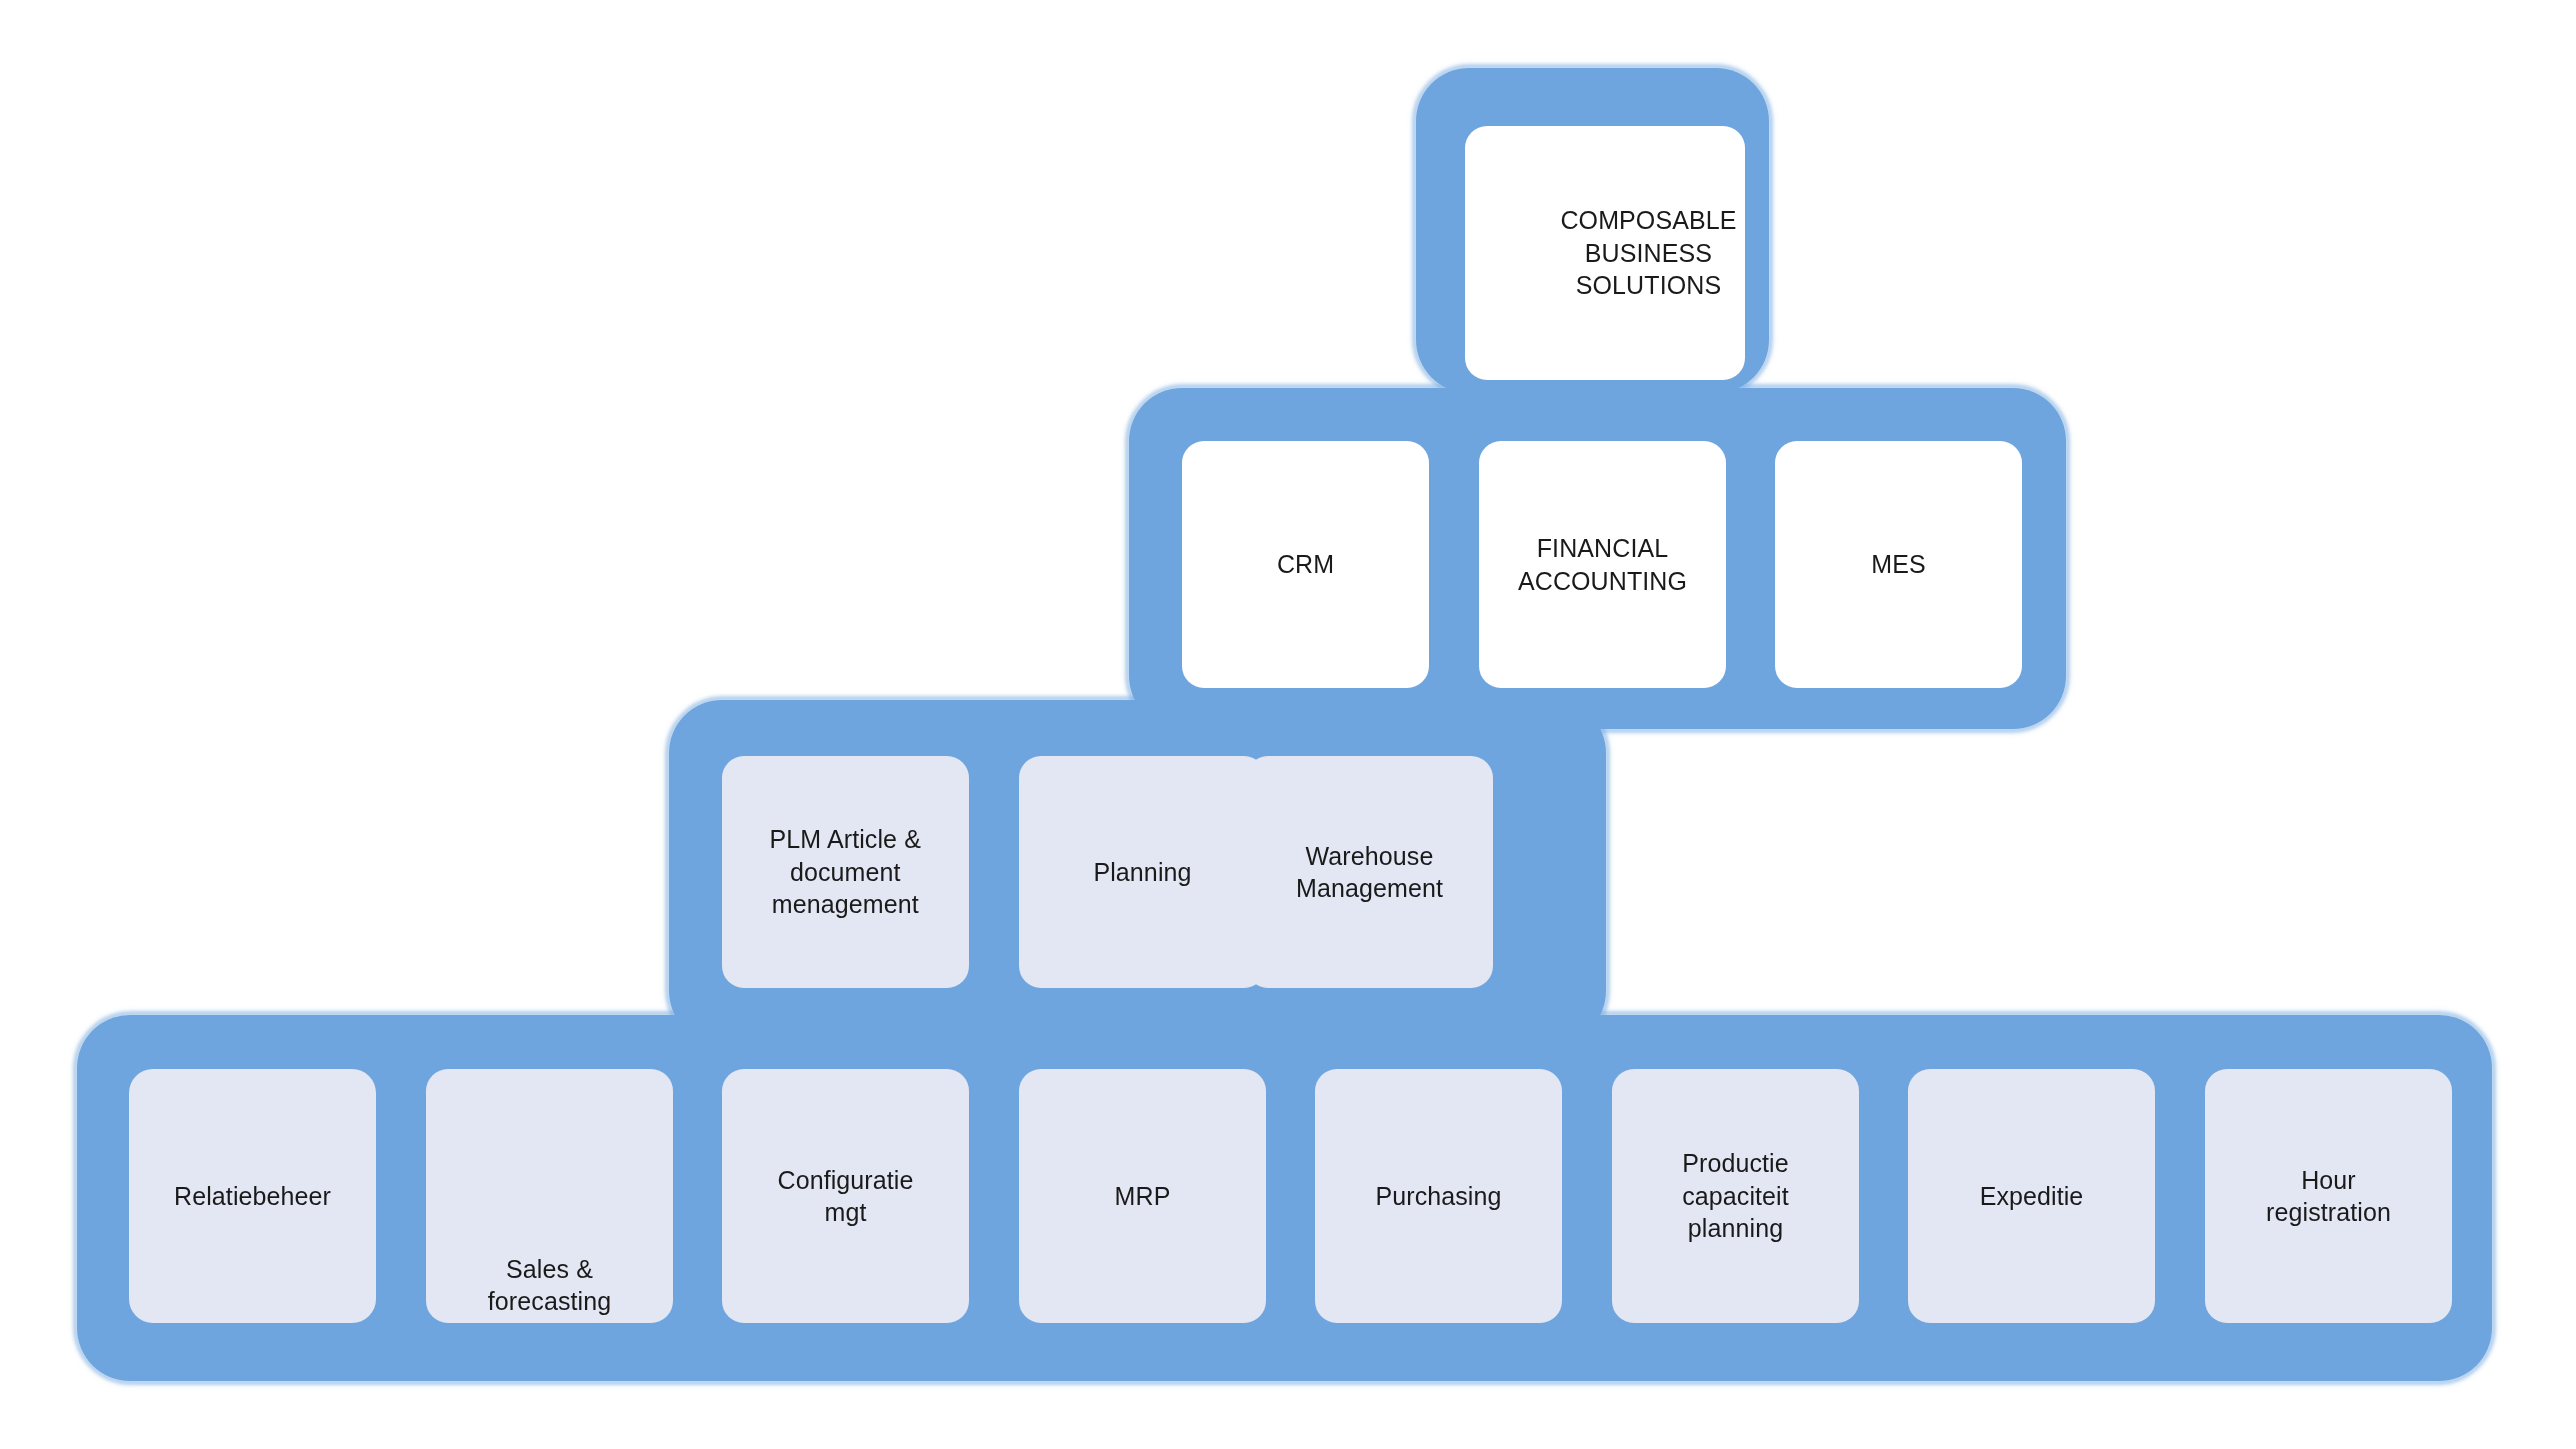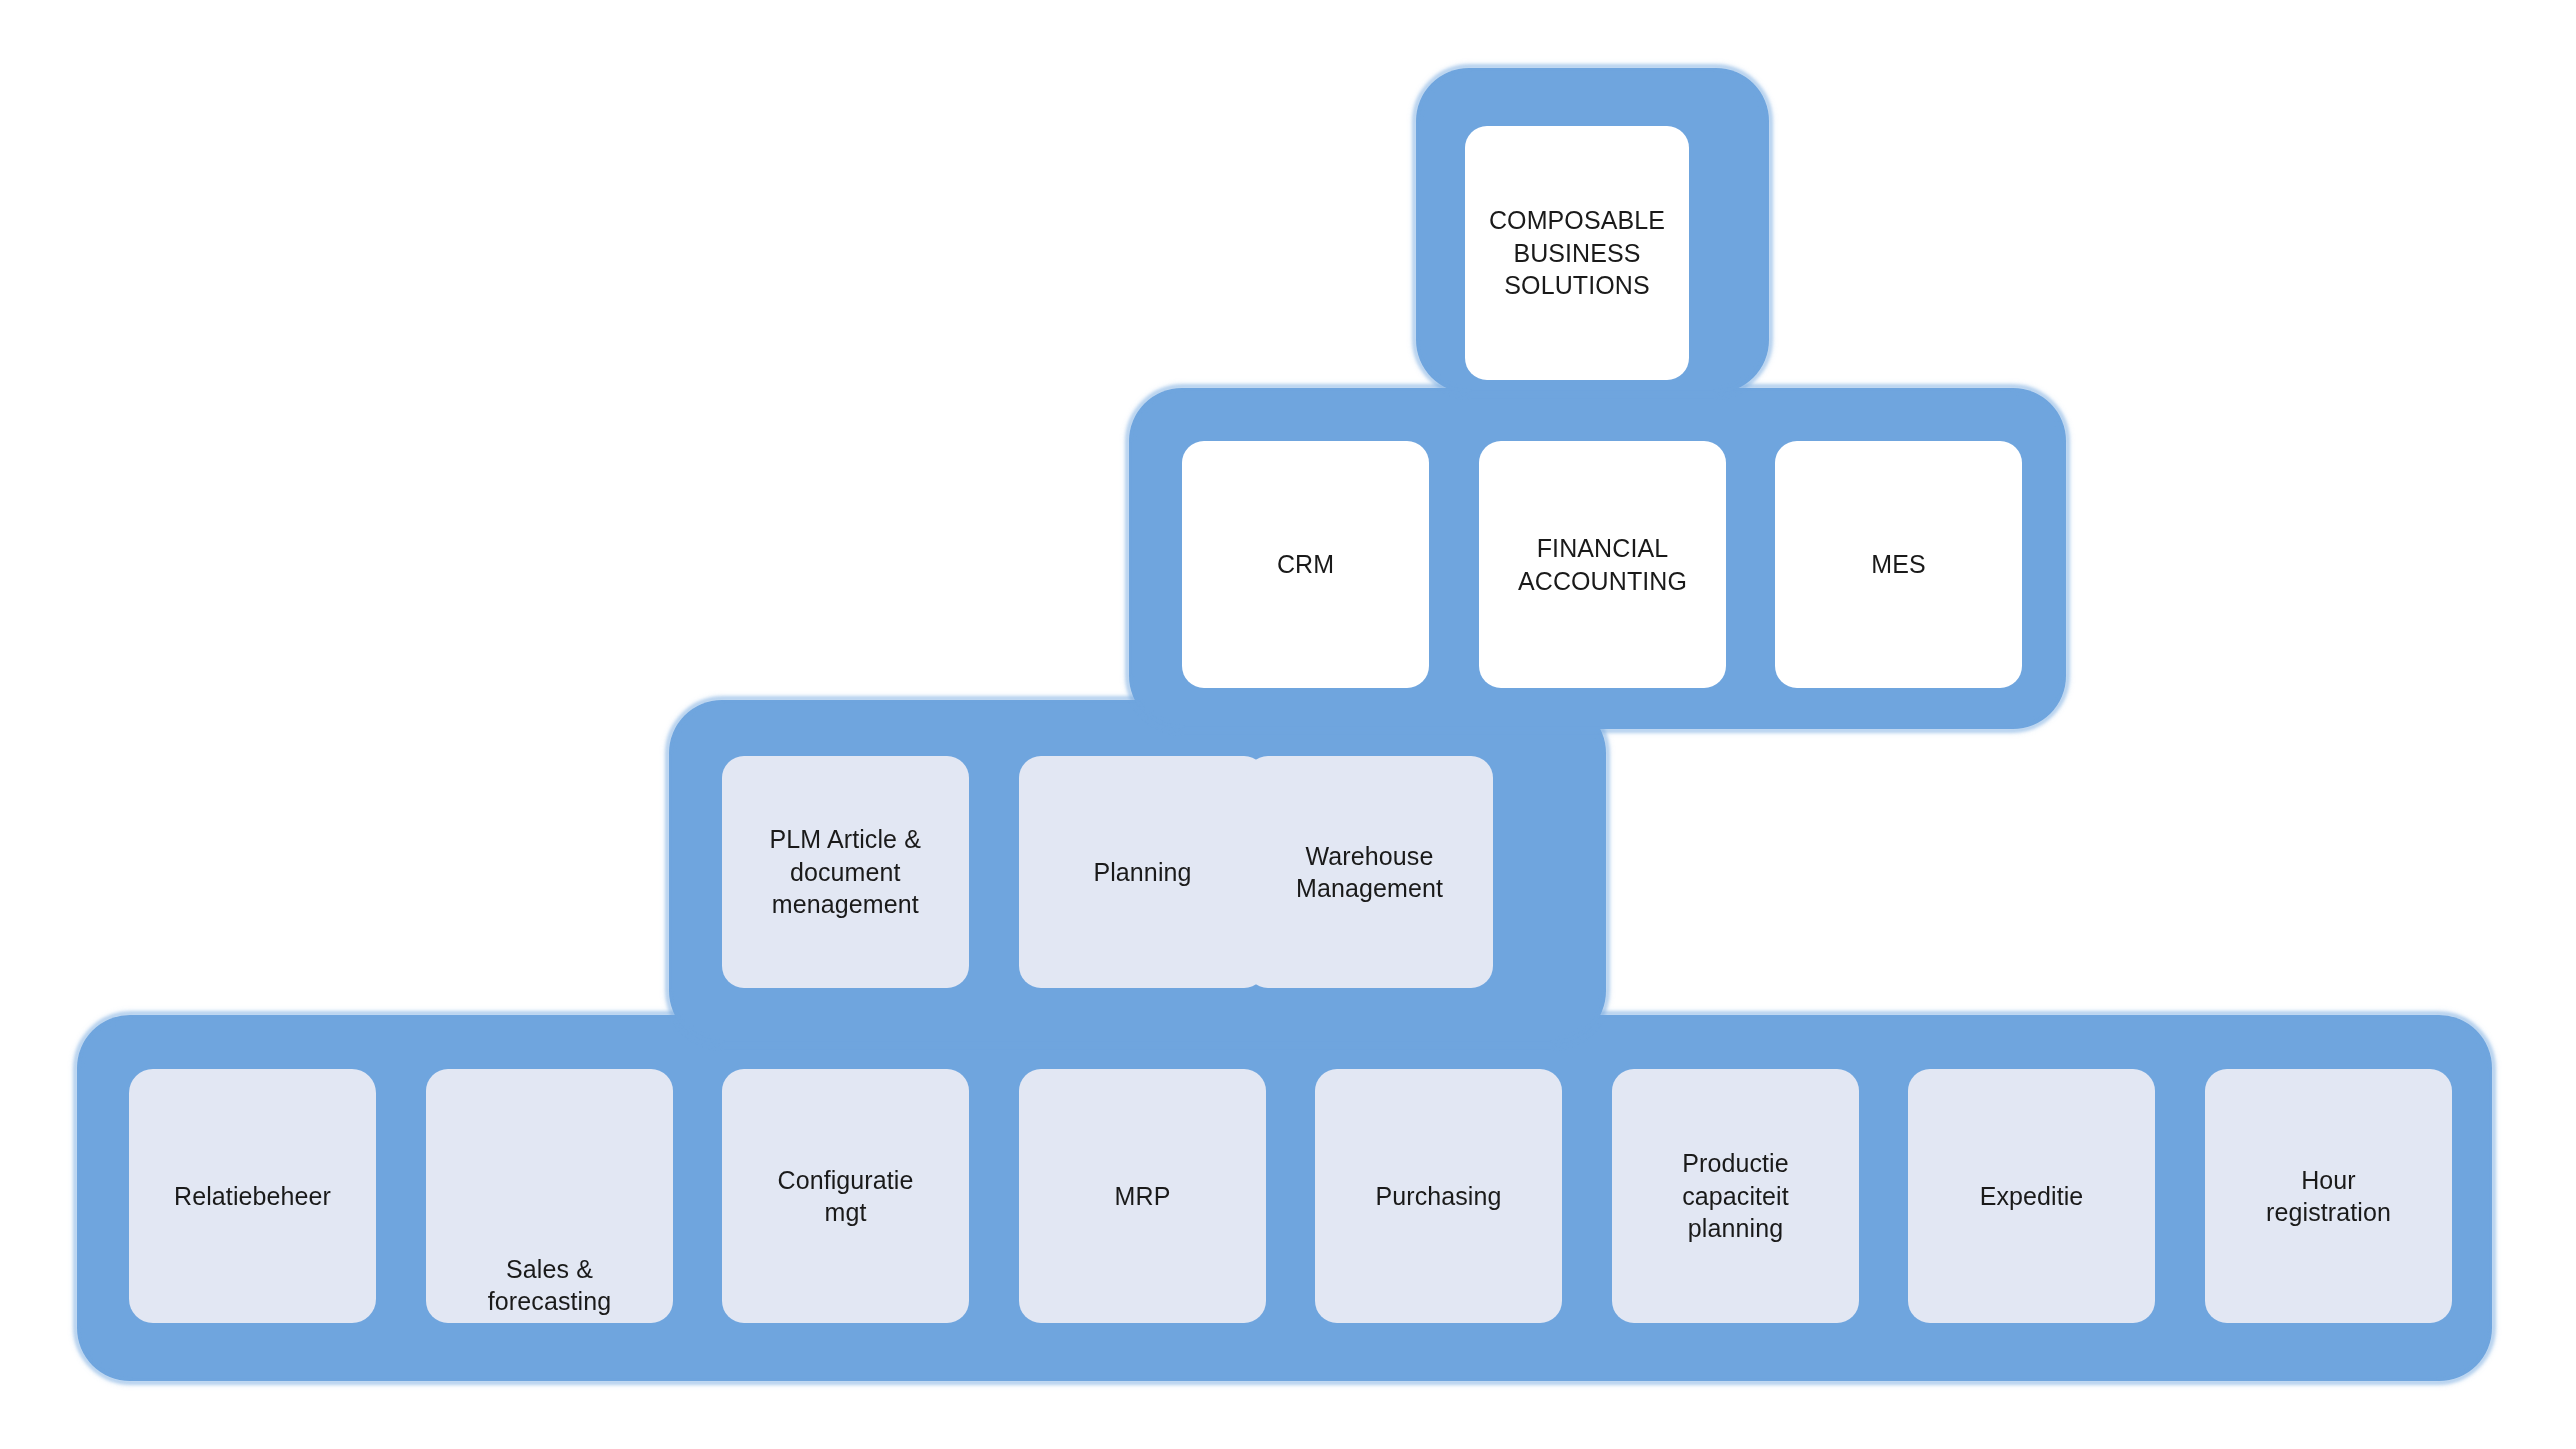--- a/index.html
+++ b/index.html
@@ -70,22 +70,23 @@
 
   .card-label {
     display: block;
     line-height: 1.30;
     letter-spacing: 0.1px;
     white-space: pre-line;
   }
 
   
   .c-top {
-    left: 1465px; top: 126px; width: 224px; height: 254px;
+    left: 1465px; top: 126px; width: 280px; height: 254px;
     font-size: 25px;
+    justify-content: flex-end;
   }
   
   .c-t2 { top: 441px; height: 247px; width: 247px; font-size: 25px; }
   .c-t2-a { left: 1182px; }
   .c-t2-b { left: 1479px; }
   .c-t2-c { left: 1775px; }
 
   
   .c-t3 { top: 756px; height: 232px; width: 247px; font-size: 25px; }
   .c-t3-a { left: 722px; padding-left: 8px; }

